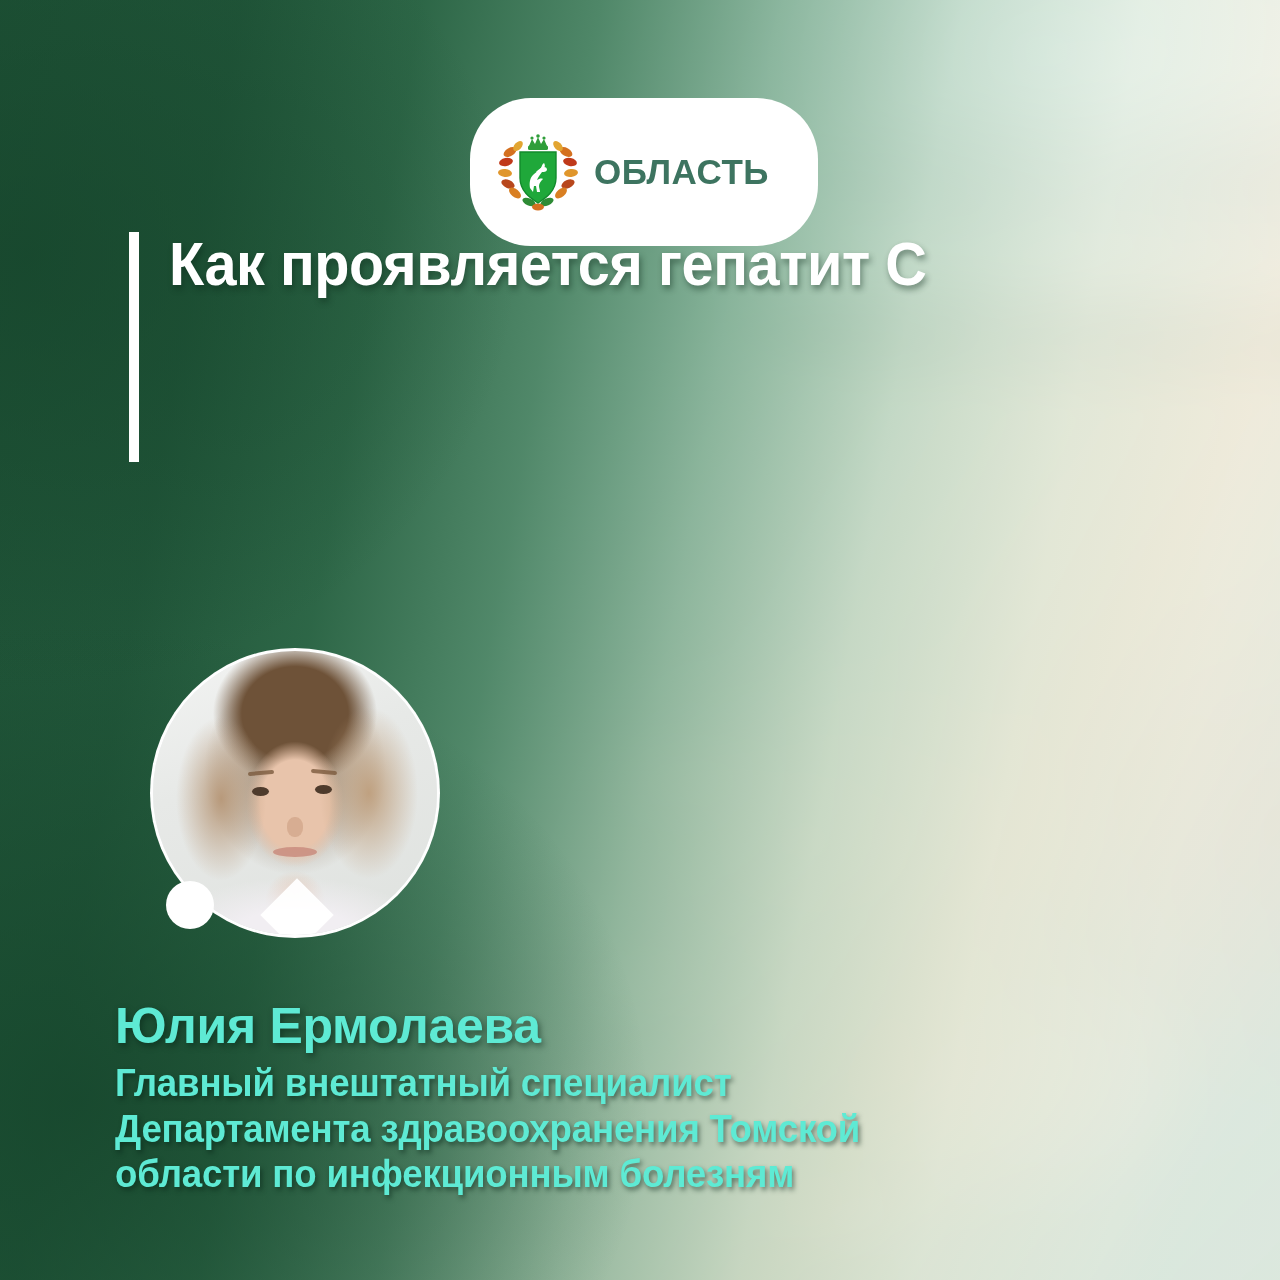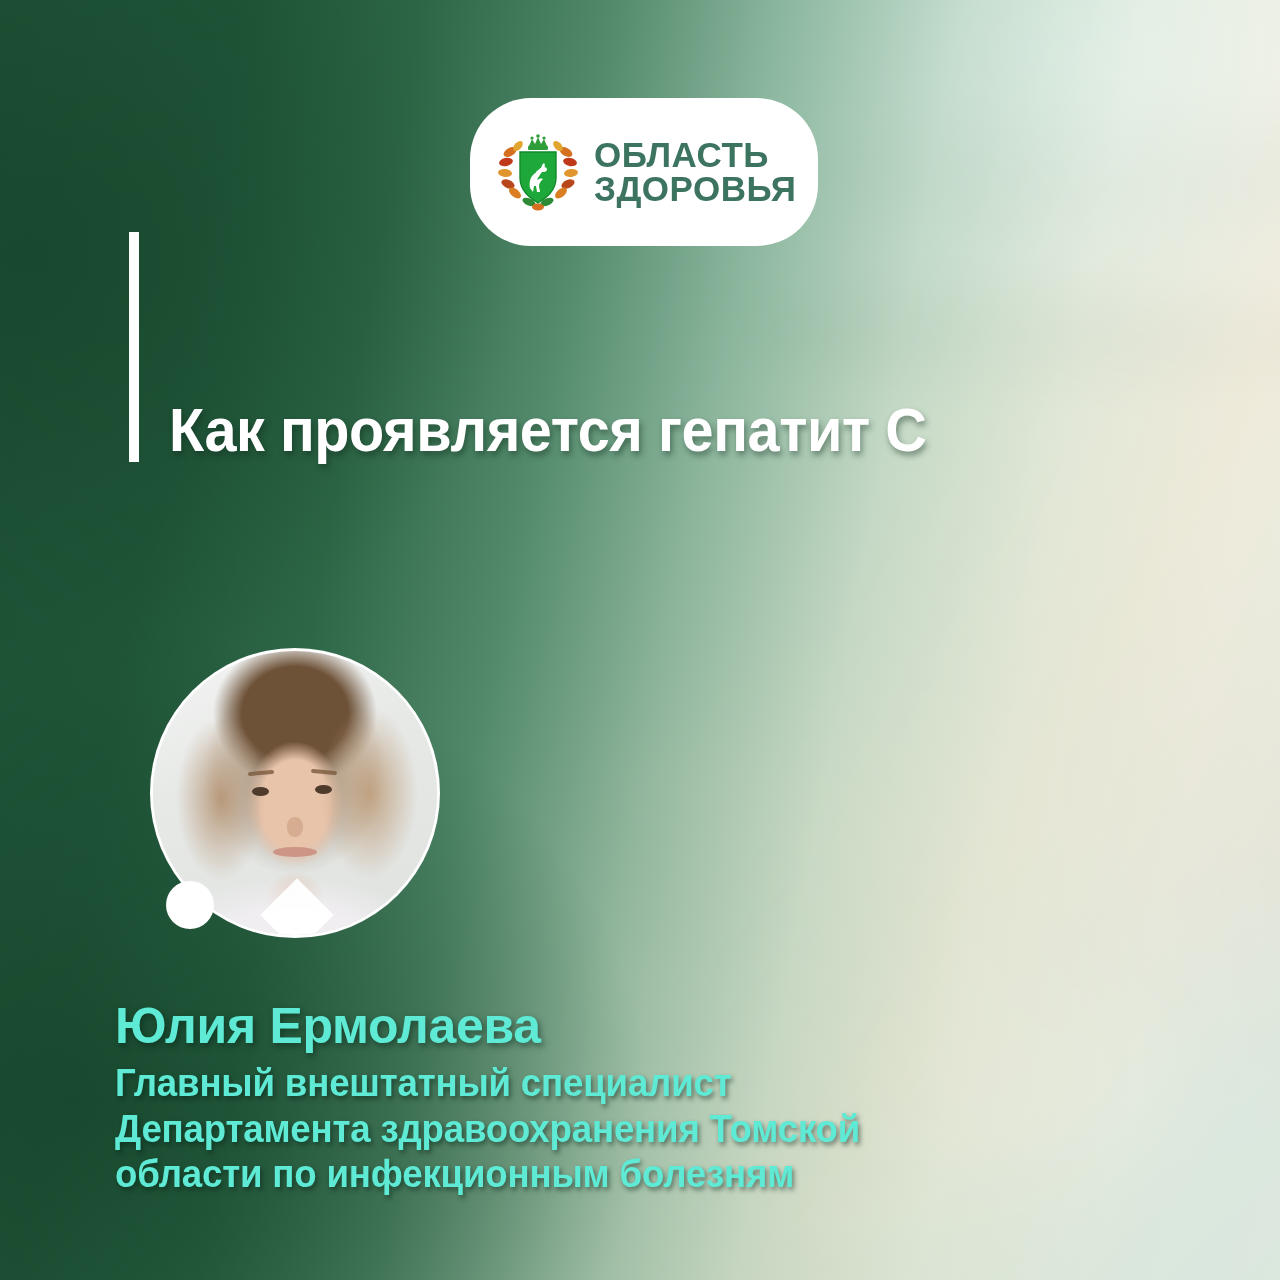--- a/index.html
+++ b/index.html
@@ -91,21 +91,21 @@
     font-size:35px;
     letter-spacing:.5px;
   }
   .logo-text span{display:block;white-space:nowrap;}
 
   
   .title-wrap{
     position:absolute;
     left:129px; top:232px;
     display:flex;
-    align-items:flex-end;
+    align-items:flex-start;
   }
   .title-rule{
     width:10px;
     height:230px;
     background:#ffffff;
     flex:0 0 auto;
   }
   .title-text{
     margin-left:30px;
     color:#ffffff;
@@ -235,21 +235,20 @@
       </g>
 
       <path d="M24 24 h36 v26 c0 14 -12 21 -18 25 c-6 -4 -18 -11 -18 -25 z" fill="#1fa83a"></path>
       <path d="M24 24 h36 v26 c0 14 -12 21 -18 25 c-6 -4 -18 -11 -18 -25 z" fill="none" stroke="#128a2c" stroke-width="1.4"></path>
 
       <path d="M34 60 c-1 -5 0 -10 3 -13 c3 -3 6 -4 8 -7 c1 -2 1 -4 3 -5 c1 1 1 3 0 4 c2 0 3 1 3 3 c-1 2 -3 2 -5 2 c-2 3 -4 5 -5 8 c2 -1 4 -2 6 -1 c-2 2 -4 4 -4 7 c0 2 1 4 1 6 h-3 l-1 -6 l-2 0 l-1 6 z" fill="#ffffff"></path>
       <path d="M41 44 c2 -2 5 -3 7 -6" stroke="#ffffff" stroke-width="1.6" fill="none" stroke-linecap="round"></path>
     </svg>
     <div class="logo-text">
       <span>ОБЛАСТЬ</span>
-      <span>ЗДОРОВЬЯ</span>
     </div>
   </div>
 
   <div class="title-wrap">
     <div class="title-rule"></div>
     <div class="title-text">Как проявляется гепатит С</div>
   </div>
 
   <div class="avatar">
     <div class="avatar-photo">

